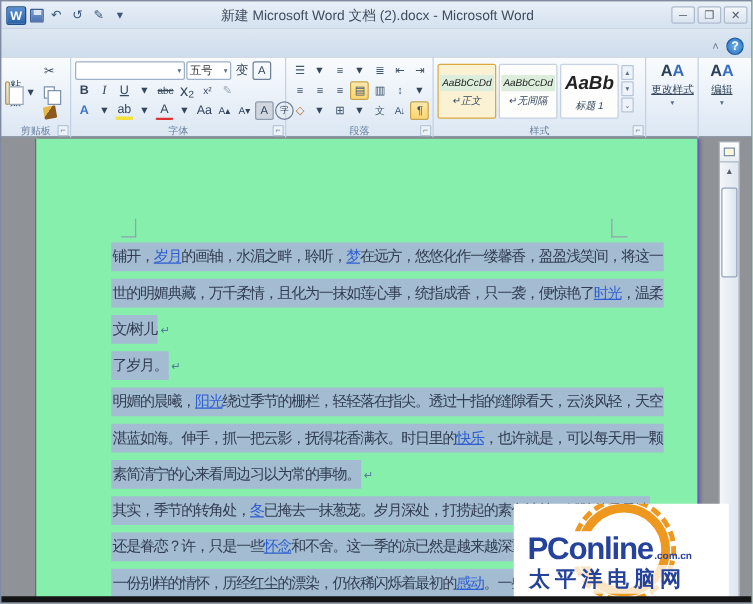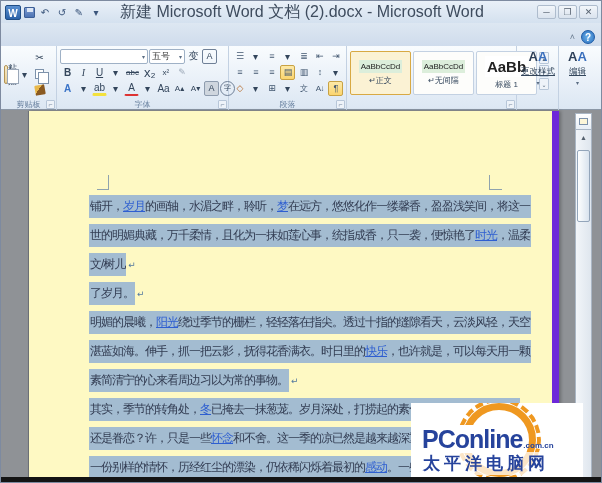--- a/index.html
+++ b/index.html
@@ -13,21 +13,21 @@
     background:linear-gradient(#e9f0f8,#d4e1ef); display:flex; align-items:center; }
   .qat { display:flex; align-items:center; gap:3px; padding-left:4px; }
   .word-logo { width:16px; height:15px; background:linear-gradient(#5a8fd0,#2b62a8);
     color:#fff; font-weight:bold; font-size:10px; text-align:center; line-height:15px;
     border:1px solid #1f4d86; border-radius:2px; }
   .qbtn { font-size:10px; color:#3b567c; width:14px; text-align:center; cursor:default; }
   .save-ico { width:11px; height:11px; background:linear-gradient(#7d9bd0,#4d74b4);
     border:1px solid #3c5e96; border-radius:1px; position:relative; }
   .save-ico:after { content:""; position:absolute; left:2px; top:0; width:6px; height:4px;
     background:#dce6f4; }
-  .title-text { position:absolute; left:0; right:0; text-align:center; font-size:16px;
+  .title-text { position:absolute; left:0; right:0; text-align:center; font-size:11px;
     color:#3e4c5e; pointer-events:none; }
   .winctl { margin-left:auto; display:flex; gap:2px; padding-right:5px; z-index:2; }
   .wbtn { width:19px; height:14px; font-size:9px; line-height:13px; text-align:center;
     color:#55616f; background:linear-gradient(#f2f6fa,#dae3ee); border:1px solid #aebccd;
     border-radius:2px; }
 
   
   .tabrow { position:absolute; left:0; top:22px; width:602px; height:23px;
     background:linear-gradient(#dde7f2,#cfdcec); display:flex; align-items:flex-end; }
   .tabs { display:flex; align-items:flex-end; height:23px; padding-left:2px; }
@@ -87,42 +87,42 @@
   .ebar { color:#3b74c8; font-weight:bold; }
   .stamp { color:#9aa7b6; font-size:9px; }
 
   
   .g-para { width:118px; }
   .pico { font-size:9px; letter-spacing:-1px; color:#41566f; }
 
   
   .g-styles { width:170px; display:flex; }
   .stylecards { display:flex; gap:2px; padding-top:3px; }
-  .scard { width:61px; height:44px; background:#fdfdfb; border:1px solid #c3d1e2; border-radius:2px;
-    display:flex; flex-direction:column; align-items:center; justify-content:center; }
+  .scard { width:47px; height:44px; background:#fdfdfb; border:1px solid #c3d1e2; border-radius:2px;
+    display:flex; flex-direction:column; align-items:center; justify-content:center;font-style:italic; }
   .scard.sel { border:1px solid #d8a943; background:#fbf2d4; }
   .scard .prev { background:#dceedb; width:43px; text-align:center; font-size:8px; color:#222;
     padding:2px 0; }
   .scard .prev.big { font-size:15px; font-weight:bold; background:#fff; }
   .scard .sname { font-size:8px; color:#33465c; margin-top:2px; }
   .gal-col { display:flex; flex-direction:column; gap:1px; padding:4px 0 0 2px; }
   .galbtn { width:10px; height:12px; font-size:6px; text-align:center; line-height:12px;
     color:#5c6e84; border:1px solid #b7c6d8; background:#eef3f9; border-radius:1px; }
 
   
   .bigbtn { width:42px; display:flex; flex-direction:column; align-items:center; padding-top:3px; }
   .bigAA { font-size:13px; font-weight:bold; color:#3a6fbd; line-height:16px; }
   .bigAA .dark { color:#2d3f58; }
   .biglabel { font-size:8.5px; color:#33465c; margin-top:1px; text-align:center;text-decoration:underline; }
   .bigdd { font-size:6px; color:#5c6e84; margin-top:1px; }
 
   
   .workspace { position:absolute; left:0; top:110px; width:602px; height:368px; background:#8f9296; }
-  .page { position:absolute; left:27px; top:0; width:531px; height:368px; background:#fef9c3;
-    border-left:1px solid #6c7076; border-right:7px solid #6d28d9; box-shadow:2px 0 3px rgba(0,0,0,.25); }
+  .page { position:absolute; left:27px; top:0; width:531px; height:368px; background:#86efac;
+    border-left:1px solid #6c7076; border-right:1px solid #6d28d9; box-shadow:2px 0 3px rgba(0,0,0,.25); }
   .cropmark { position:absolute; }
   .crop-left { left:68px; top:64px; width:12px; height:15px; border-right:1px solid #8fa3ae;
     border-bottom:1px solid #8fa3ae; }
   .crop-right { left:460px; top:64px; width:13px; height:15px; border-left:1px solid #8fa3ae;
     border-bottom:1px solid #8fa3ae; }
   .textbody { position:absolute; left:60px; top:85px; width:414px; }
   .dline { height:29px; white-space:nowrap; }
   .dline .seg-wrap { background:#a3bcd1; padding:4px 1px 5px 1px; font-size:12px;
     letter-spacing:-1px; color:#323c52; }
   .dline a.hl { color:#2f5fd0; text-decoration:underline; }
@@ -288,20 +288,21 @@
           <div class="scard">
             <div class="prev big">AaBb</div>
             <div class="sname">标题 1</div>
           </div>
         </div>
       <div class="gal-col">
         <div class="galbtn">▴</div>
         <div class="galbtn">▾</div>
         <div class="galbtn">⌄</div>
       </div>
+      <div class="glabel">样式</div>
       <div class="dlauncher">⌐</div>
     </div>
 
     <div class="rgroup bigbtn">
       <div class="bigAA"><span class="dark">A</span>A</div>
       <div class="biglabel">更改样式</div>
       <div class="bigdd">▾</div>
     </div>
 
     <div class="rgroup bigbtn" style="width:36px;border-right:none">

